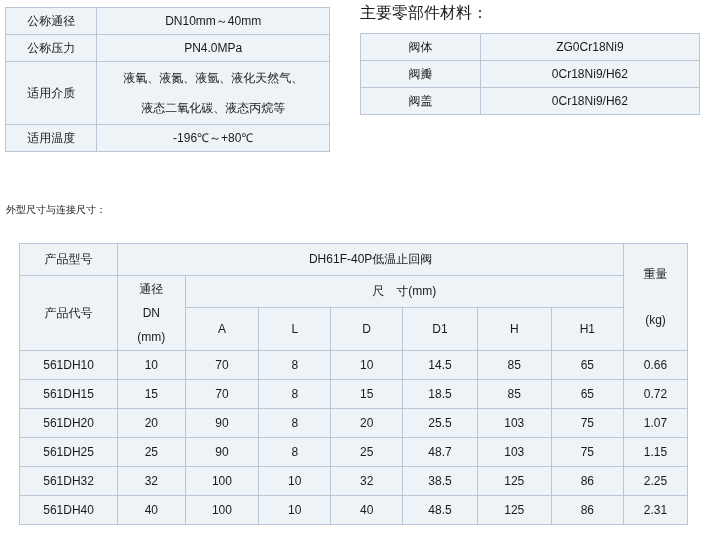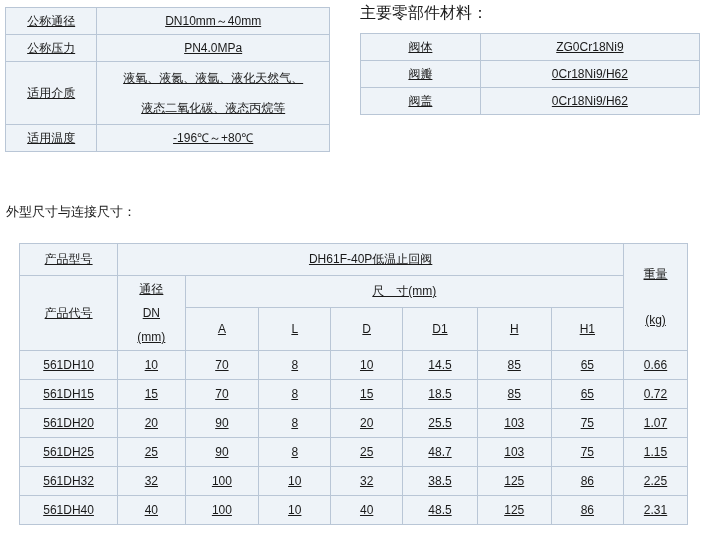--- a/index.html
+++ b/index.html
@@ -11,21 +11,20 @@
     height: 545px;
     background: #ffffff;
     font-family: "Liberation Sans", sans-serif;
     font-size: 12px;
     color: #1a1a1a;
     position: relative;
     overflow: hidden;
   }
   table {
     border-collapse: collapse;
-    text-decoration: underline;
   }
   td, th {
     border: 1px solid #b9c6d6;
     text-align: center;
     vertical-align: middle;
     font-weight: normal;
     color: #1a1a1a;
     background: #eef3f8;
     padding: 0 4px;
   }
@@ -73,21 +72,21 @@
   }
   #materials-table td.m-value {
     width: 220px;
   }
 
   
   #dims-heading {
     position: absolute;
     left: 6px;
     top: 203px;
-    font-size: 13px;
+    font-size: 10px;
   }
 
   
   #dims-table {
     position: absolute;
     left: 19px;
     top: 243px;
     width: 669px;
   }
   #dims-table td {

